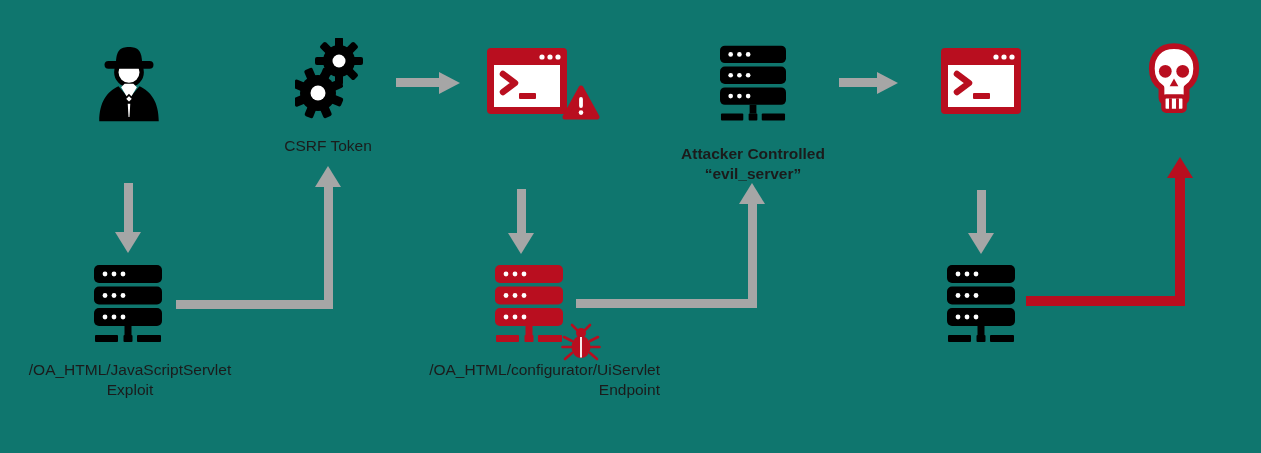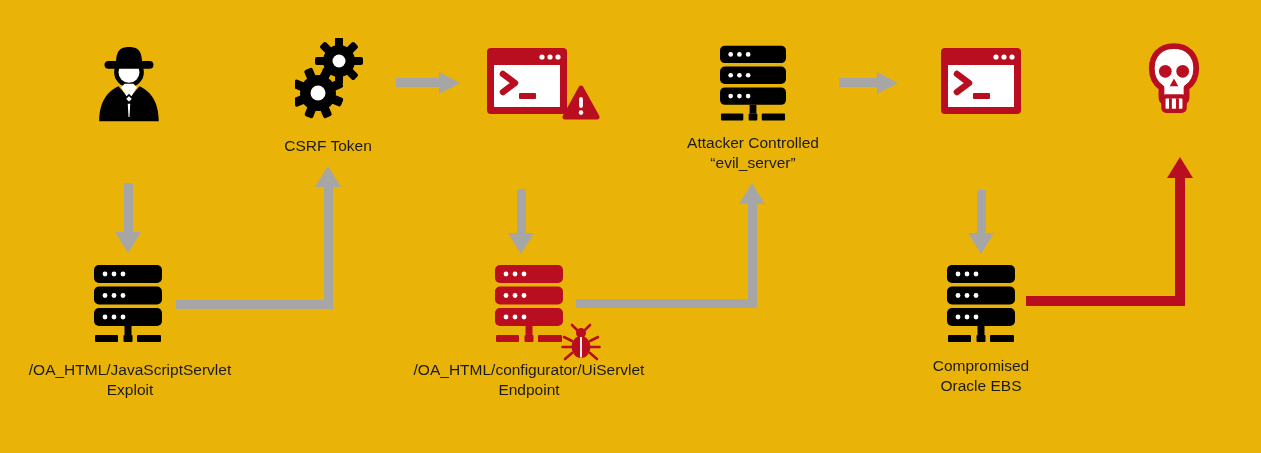--- a/index.html
+++ b/index.html
@@ -1,17 +1,17 @@
 <!DOCTYPE html>
 <html><head>
 <meta charset="utf-8">
 <style>
   html,body{margin:0;padding:0;background:#fff;}
   .canvas{
-    position:relative;width:1261px;height:453px;background:#eab308;overflow:hidden;
+    position:relative;width:1261px;height:453px;background:#0f766e;overflow:hidden;
     font-family:"Liberation Sans",sans-serif;
   }
   .abs{position:absolute;}
   .node-label{
     position:absolute;text-align:center;white-space:pre-line;
     font-size:15.5px;line-height:20px;font-weight:500;color:#1b1b1b;
   }
   .shaft{position:absolute;background:#a6a6a6;}
   .shaft.red{background:#b90e1f;}
   .head{position:absolute;width:0;height:0;}
@@ -122,21 +122,21 @@
     <path d="M29,4 C14,4 6,14 6,27 C6,36 10,43 16,47 L16,57 C16,60 18,62 21,62 L37,62 C40,62 42,60 42,57 L42,47 C48,43 52,36 52,27 C52,14 44,4 29,4 Z" fill="#fff" stroke="#b90e1f" stroke-width="6" stroke-linejoin="round"></path>
     <rect x="18" y="56" width="22" height="15" rx="3" fill="#fff" stroke="#b90e1f" stroke-width="4.5"></rect>
     <line x1="25.3" y1="58" x2="25.3" y2="69" stroke="#b90e1f" stroke-width="3"></line>
     <line x1="32.6" y1="58" x2="32.6" y2="69" stroke="#b90e1f" stroke-width="3"></line>
     <circle cx="20" cy="30" r="6.6" fill="#b90e1f"></circle>
     <circle cx="38" cy="30" r="6.6" fill="#b90e1f"></circle>
     <polygon points="29,37.5 24.5,45.5 33.5,45.5" fill="#b90e1f"></polygon>
   </svg>
 
   <div class="node-label" style="left:248px;top:136px;width:160px;">CSRF Token</div>
-  <div class="node-label" style="left:650px;top:133px;width:206px;">Attacker Controlled
+  <div class="node-label" style="left:650px;top:144px;width:206px;font-weight:bold;">Attacker Controlled
 “evil_server”</div>
 
   <div>
     <div class="shaft" style="left:124px;top:183px;width:9px;height:50px;"></div>
     <div class="head head-down" style="left:115px;top:232px;"></div>
   </div>
 
   <div>
     <div class="shaft" style="left:176px;top:300px;width:157px;height:9px;"></div>
     <div class="shaft" style="left:324px;top:187px;width:9px;height:122px;"></div>
@@ -255,18 +255,16 @@
         <circle cx="20" cy="30.5" r="2.4"></circle>
         <circle cx="29" cy="30.5" r="2.4"></circle>
       <circle cx="11" cy="52" r="2.4"></circle>
         <circle cx="20" cy="52" r="2.4"></circle>
         <circle cx="29" cy="52" r="2.4"></circle>
     </g>
   </svg>
 
   <div class="node-label" style="left:6px;top:360px;width:248px;">/OA_HTML/JavaScriptServlet
 Exploit</div>
-  <div class="node-label" style="left:398px;top:360px;width:262px;">/OA_HTML/configurator/UiServlet
+  <div class="node-label" style="left:398px;top:360px;width:262px;text-align:right;">/OA_HTML/configurator/UiServlet
 Endpoint</div>
-  <div class="node-label" style="left:899px;top:356px;width:164px;">Compromised
-Oracle EBS</div>
 
 </div>
 
 </body></html>

